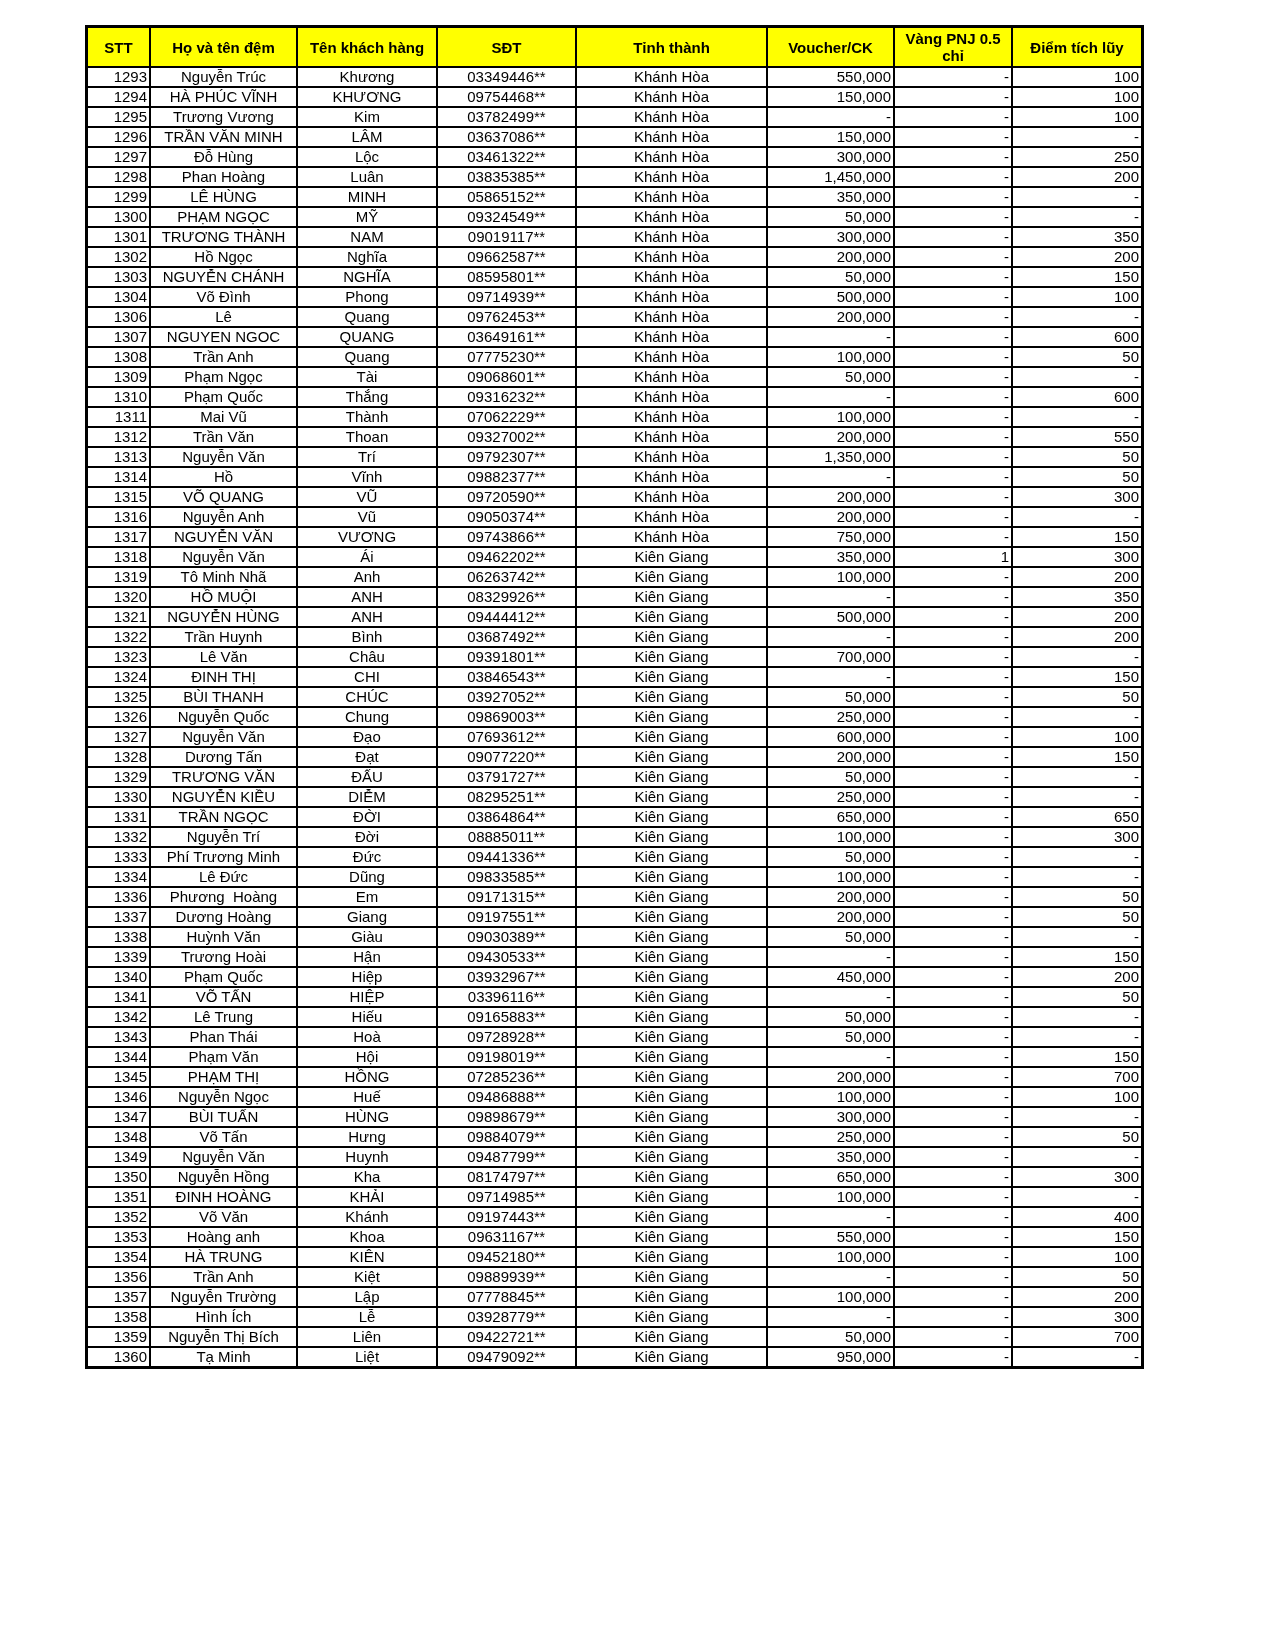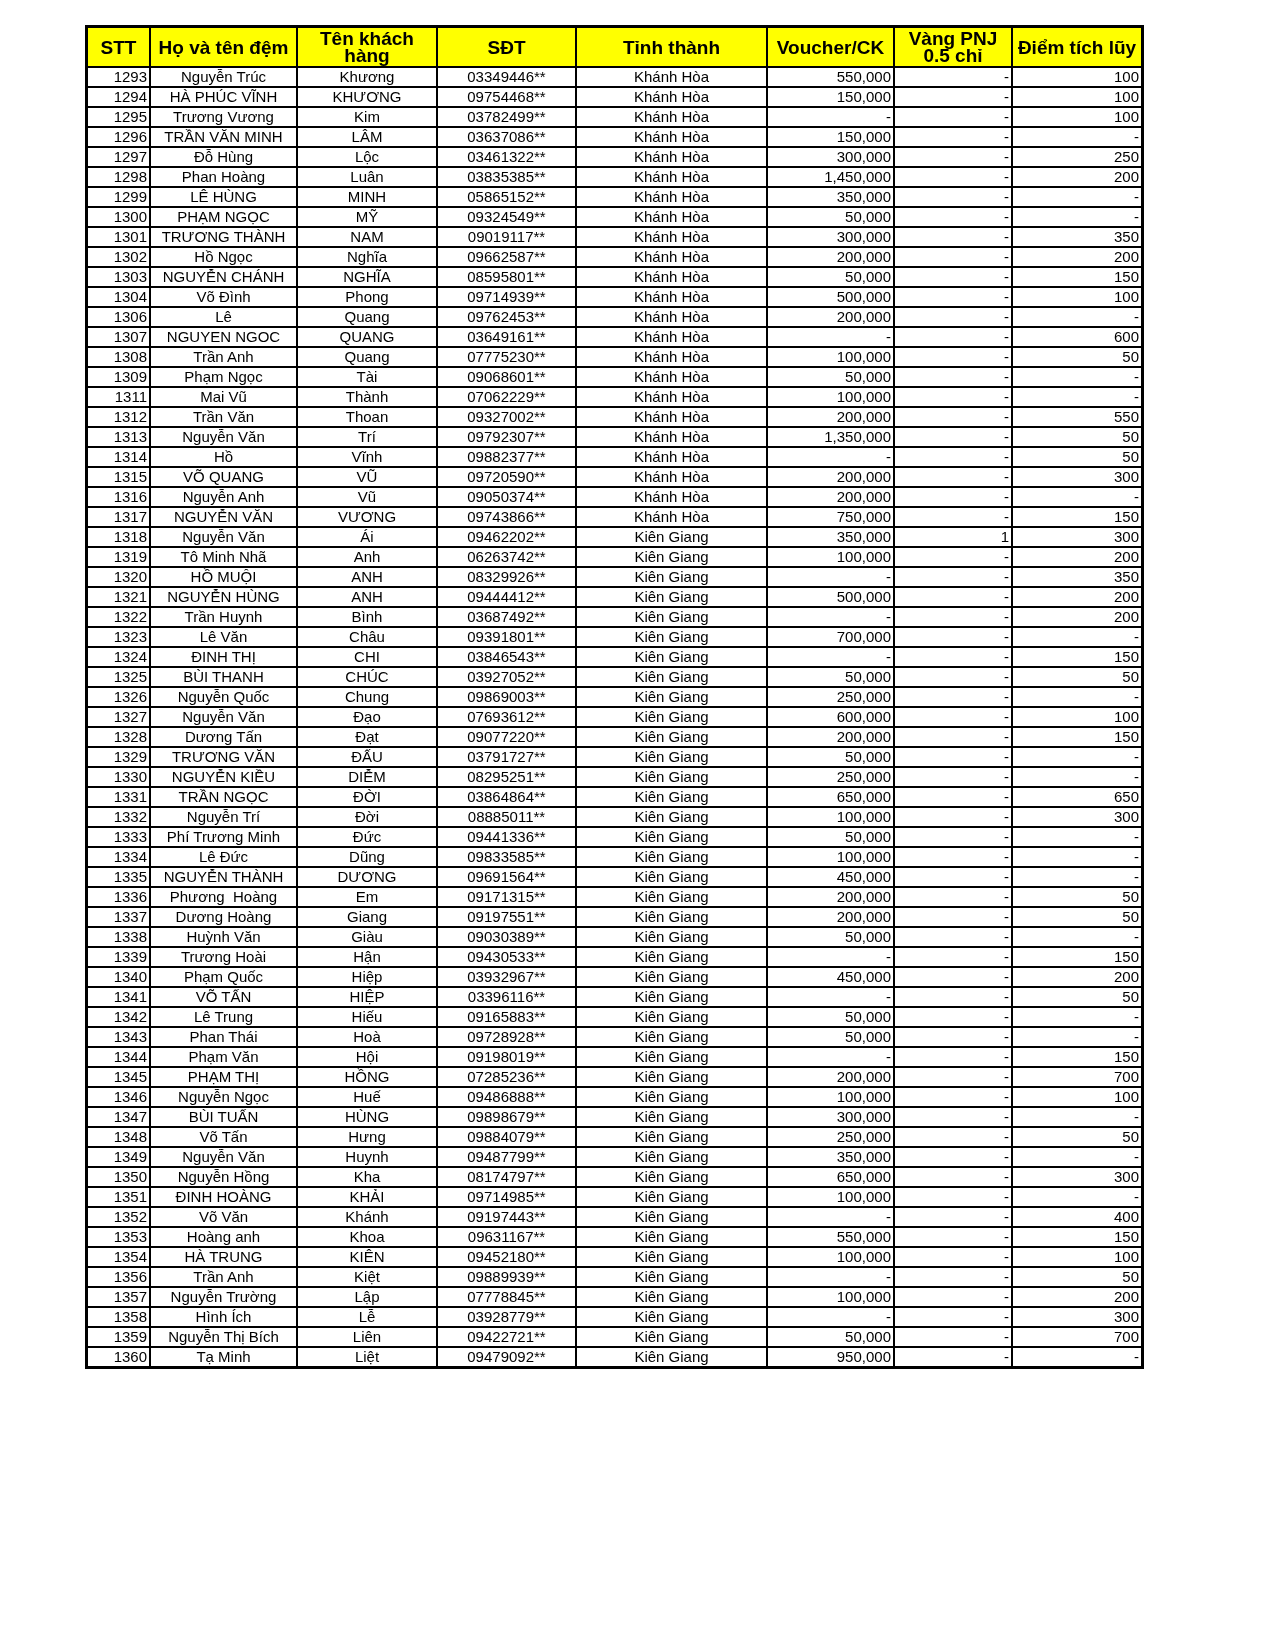--- a/index.html
+++ b/index.html
@@ -28,21 +28,21 @@
   table.customer-table th,
   table.customer-table td {
     border: 2px solid #000000;
     overflow: hidden;
     white-space: pre;
     color: #000000;
   }
   table.customer-table th {
     background: #FFFF00;
     font-weight: bold;
-    font-size: 19px;
+    font-size: 15px;
     line-height: 17px;
     text-align: center;
     vertical-align: middle;
     height: 38px;
     padding: 0 2px;
     white-space: normal;
   }
   table.customer-table td {
     font-size: 15px;
     height: 18px;
@@ -243,20 +243,30 @@
             <td class="col-stt">1309</td>
             <td class="col-ho_va_ten_dem">Phạm Ngọc</td>
             <td class="col-ten_khach_hang">Tài</td>
             <td class="col-sdt">09068601**</td>
             <td class="col-tinh_thanh">Khánh Hòa</td>
             <td class="col-voucher_ck">50,000</td>
             <td class="col-vang_pnj dash">-</td>
             <td class="col-diem_tich_luy dash">-</td>
           </tr>
           <tr>
+            <td class="col-stt">1310</td>
+            <td class="col-ho_va_ten_dem">Phạm Quốc</td>
+            <td class="col-ten_khach_hang">Thắng</td>
+            <td class="col-sdt">09316232**</td>
+            <td class="col-tinh_thanh">Khánh Hòa</td>
+            <td class="col-voucher_ck dash">-</td>
+            <td class="col-vang_pnj dash">-</td>
+            <td class="col-diem_tich_luy">600</td>
+          </tr>
+          <tr>
             <td class="col-stt">1311</td>
             <td class="col-ho_va_ten_dem">Mai Vũ</td>
             <td class="col-ten_khach_hang">Thành</td>
             <td class="col-sdt">07062229**</td>
             <td class="col-tinh_thanh">Khánh Hòa</td>
             <td class="col-voucher_ck">100,000</td>
             <td class="col-vang_pnj dash">-</td>
             <td class="col-diem_tich_luy dash">-</td>
           </tr>
           <tr>
@@ -479,30 +489,20 @@
             <td class="col-vang_pnj dash">-</td>
             <td class="col-diem_tich_luy dash">-</td>
           </tr>
           <tr>
             <td class="col-stt">1334</td>
             <td class="col-ho_va_ten_dem">Lê Đức</td>
             <td class="col-ten_khach_hang">Dũng</td>
             <td class="col-sdt">09833585**</td>
             <td class="col-tinh_thanh">Kiên Giang</td>
             <td class="col-voucher_ck">100,000</td>
-            <td class="col-vang_pnj dash">-</td>
-            <td class="col-diem_tich_luy dash">-</td>
-          </tr>
-          <tr>
-            <td class="col-stt">1335</td>
-            <td class="col-ho_va_ten_dem">NGUYỄN THÀNH</td>
-            <td class="col-ten_khach_hang">DƯƠNG</td>
-            <td class="col-sdt">09691564**</td>
-            <td class="col-tinh_thanh">Kiên Giang</td>
-            <td class="col-voucher_ck">450,000</td>
             <td class="col-vang_pnj dash">-</td>
             <td class="col-diem_tich_luy dash">-</td>
           </tr>
           <tr>
             <td class="col-stt">1336</td>
             <td class="col-ho_va_ten_dem">Phương  Hoàng</td>
             <td class="col-ten_khach_hang">Em</td>
             <td class="col-sdt">09171315**</td>
             <td class="col-tinh_thanh">Kiên Giang</td>
             <td class="col-voucher_ck">200,000</td>

